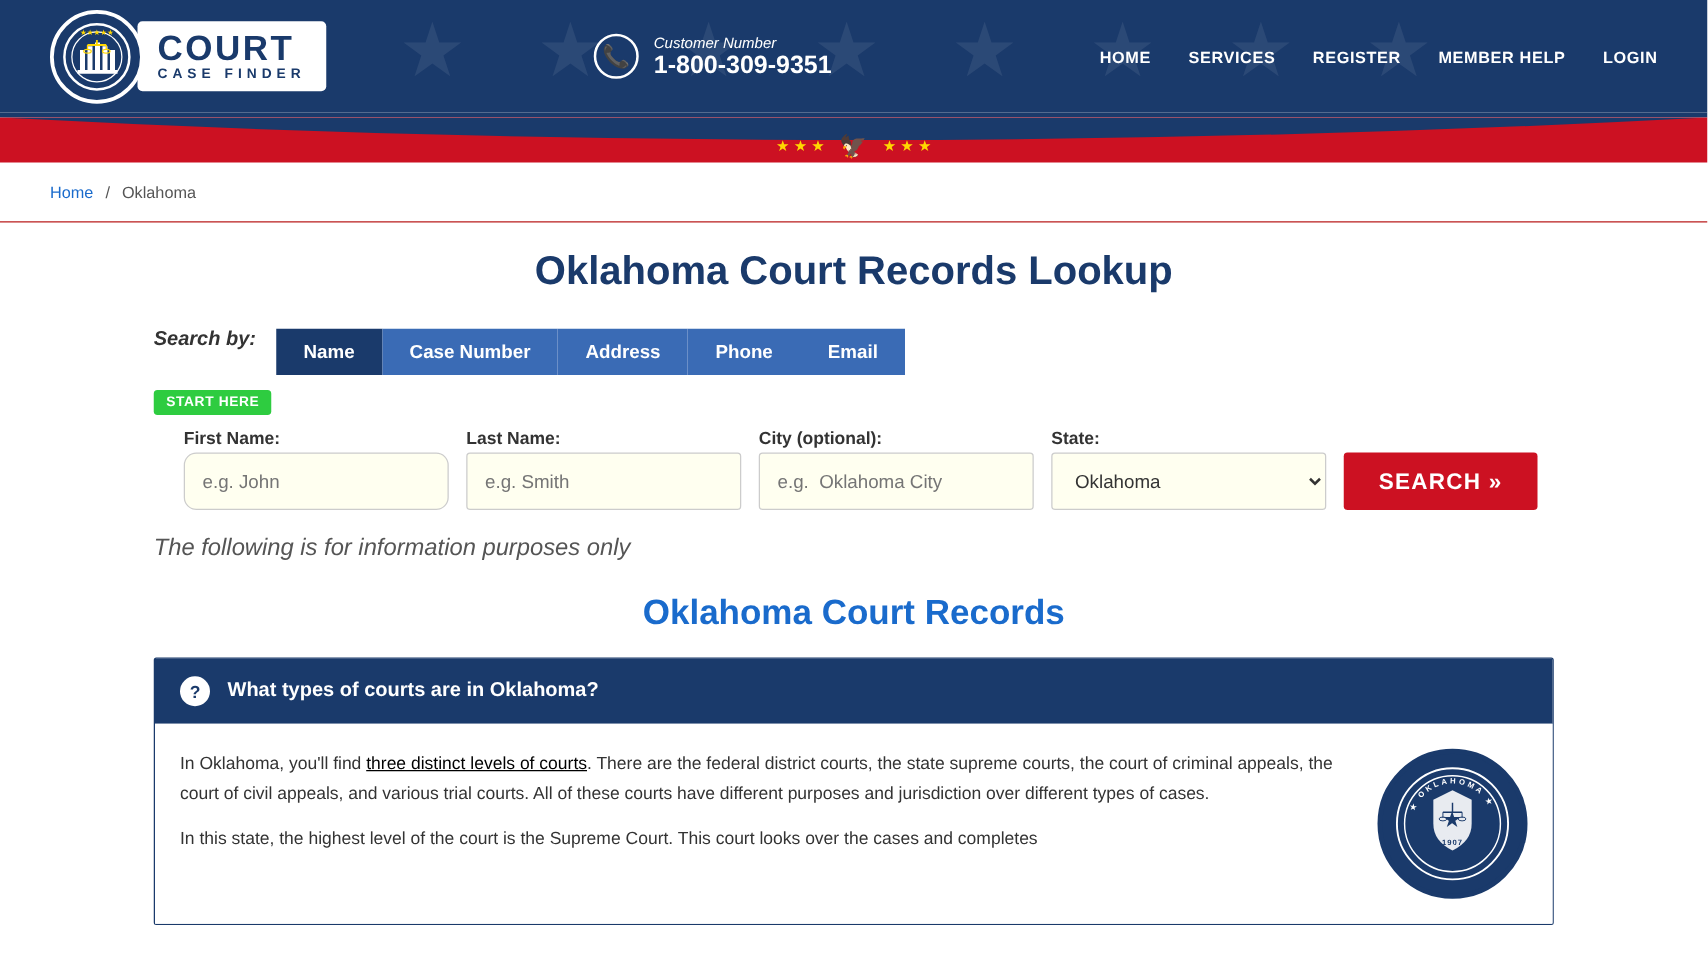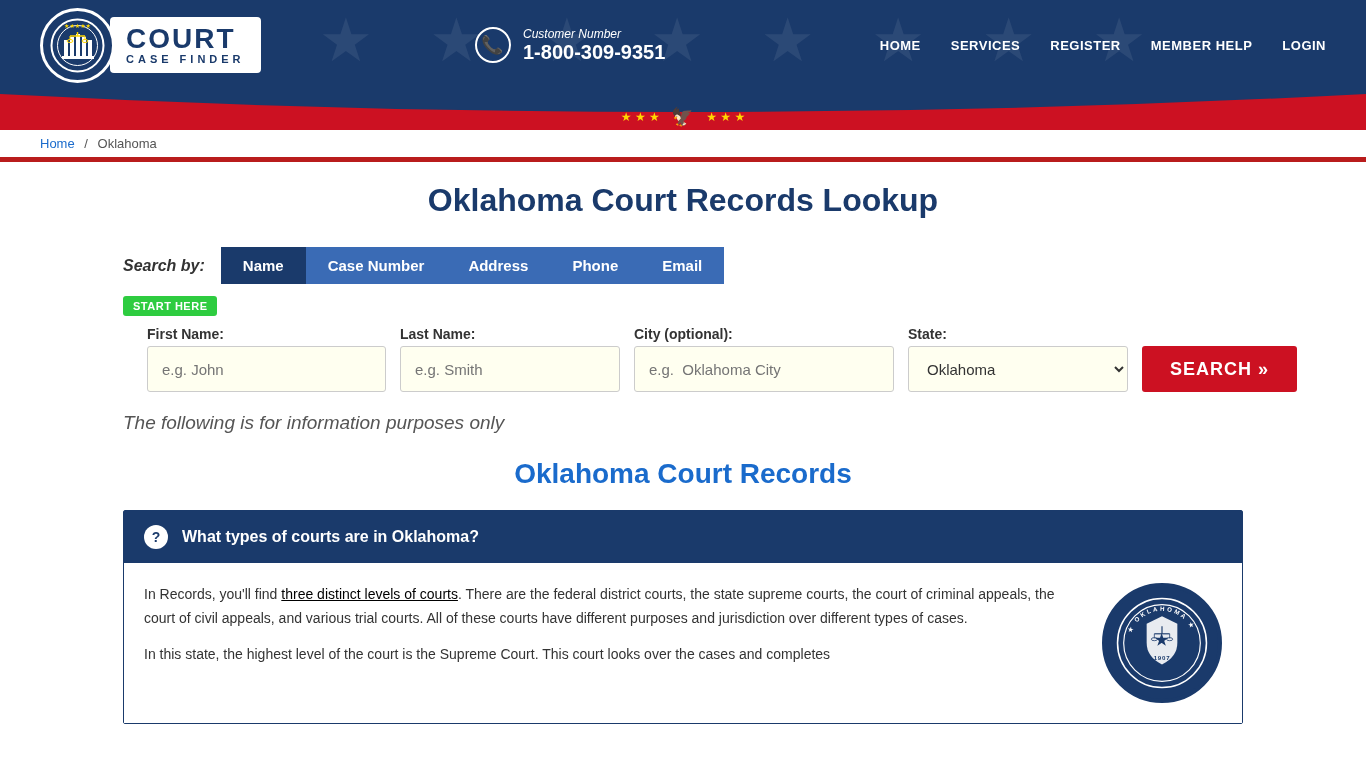--- a/index.html
+++ b/index.html
@@ -115,23 +115,23 @@
     .nav-links a {
       color: #fff;
       text-decoration: none;
       font-size: 13px;
       font-weight: 700;
       letter-spacing: 0.5px;
     }
 
     
     .breadcrumb {
-      padding: 6px 40px;
+      padding: 16px 40px;
       font-size: 13px;
-      border-bottom: 5px solid #b91c1c;
+      border-bottom: 1px solid #b91c1c;
     }
     .breadcrumb a {
       color: #1a6bcc;
       text-decoration: none;
     }
     .breadcrumb span {
       color: #555;
     }
 
     
@@ -147,21 +147,21 @@
       color: #1a3a6b;
       margin-bottom: 28px;
     }
 
     
     .search-section {
       margin-bottom: 20px;
     }
     .search-by-row {
       display: flex;
-      align-items: center;
+      align-items: flex-start;
       gap: 0;
       margin-bottom: 12px;
       flex-wrap: nowrap;
     }
     .search-by-label {
       font-style: italic;
       font-weight: 700;
       color: #333;
       margin-right: 16px;
       font-size: 16px;
@@ -218,23 +218,23 @@
     }
     .field-group input, .field-group select {
       padding: 10px 14px;
       font-size: 15px;
       border: 1px solid #ccc;
       border-radius: 3px;
       background: #fffff0;
       color: #999;
       height: 46px;
     }
-    .field-group.first-name input { width: 239px; }
+    .field-group.first-name input { width: 212px; border-radius: 10px; }
     .field-group.last-name input { width: 220px; }
-    .field-group.city input { width: 260px; }
+    .field-group.city input { width: 220px; }
     .field-group.state select { width: 220px; background: #fffff0; color: #333; }
 
     .search-button {
       background: #cc1122;
       color: #fff;
       border: none;
       padding: 10px 28px;
       font-size: 18px;
       font-weight: 900;
       cursor: pointer;
@@ -449,21 +449,21 @@
   <h2 class="section-title">Oklahoma Court Records</h2>
 
   <div class="faq-item">
     <div class="faq-header">
       <div class="faq-icon">?</div>
       <span>What types of courts are in Oklahoma?</span>
     </div>
     <div class="faq-body">
       <div class="faq-body-text">
         <p>
-          <span>In Records, you'll find </span><a href="#">three distinct levels of courts</a><span>. There are the federal district courts, the state supreme courts, the court of criminal appeals, the court of civil appeals, and various trial courts. All of these courts have different purposes and jurisdiction over different types of cases.</span>
+          <span>In Oklahoma, you'll find </span><a href="#">three distinct levels of courts</a><span>. There are the federal district courts, the state supreme courts, the court of criminal appeals, the court of civil appeals, and various trial courts. All of these courts have different purposes and jurisdiction over different types of cases.</span>
         </p>
         <p>In this state, the highest level of the court is the Supreme Court. This court looks over the cases and completes</p>
       </div>
       <div class="ok-seal">
         <svg viewBox="0 0 120 120" xmlns="http://www.w3.org/2000/svg" width="120" height="120">
           <circle cx="60" cy="60" r="58" fill="#1a3a6b" stroke="#fff" stroke-width="2"></circle>
           <circle cx="60" cy="60" r="50" fill="none" stroke="#fff" stroke-width="1.5"></circle>
 
           <path id="circle-text-path" d="M60,60 m-42,0 a42,42 0 1,1 84,0 a42,42 0 1,1 -84,0" fill="none"></path>
           <text font-size="8" fill="#fff" font-weight="700" letter-spacing="3">

